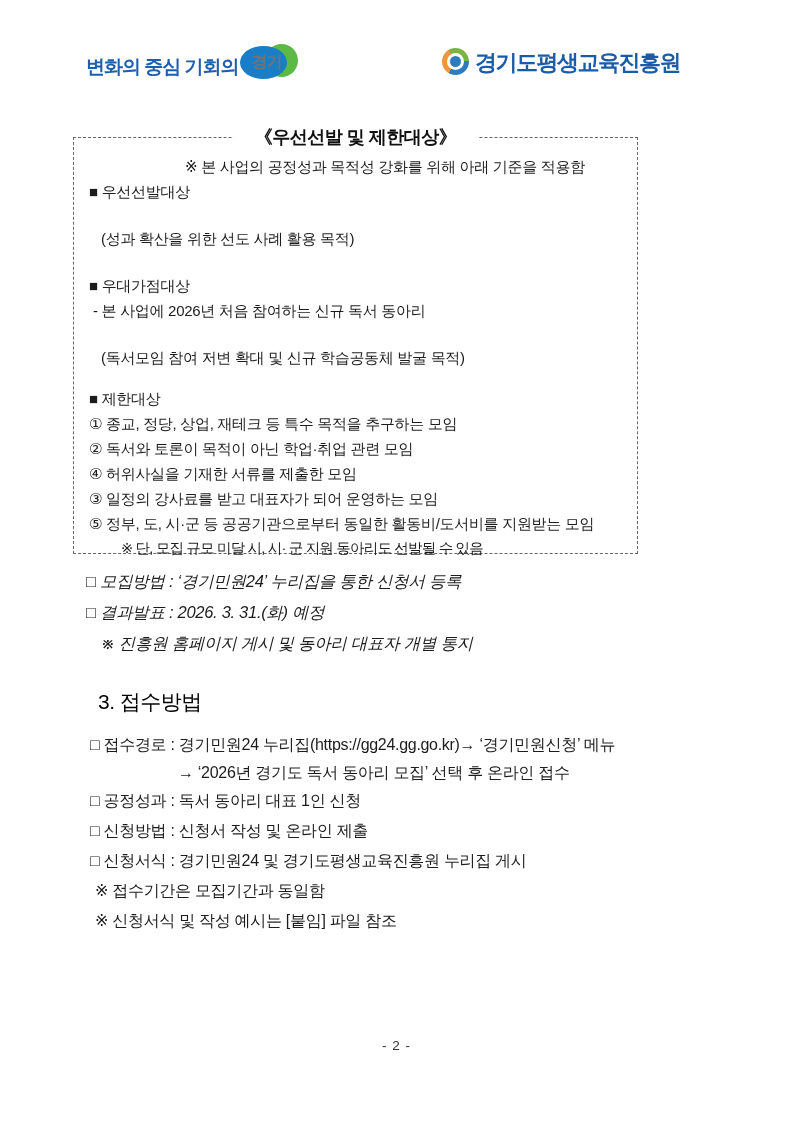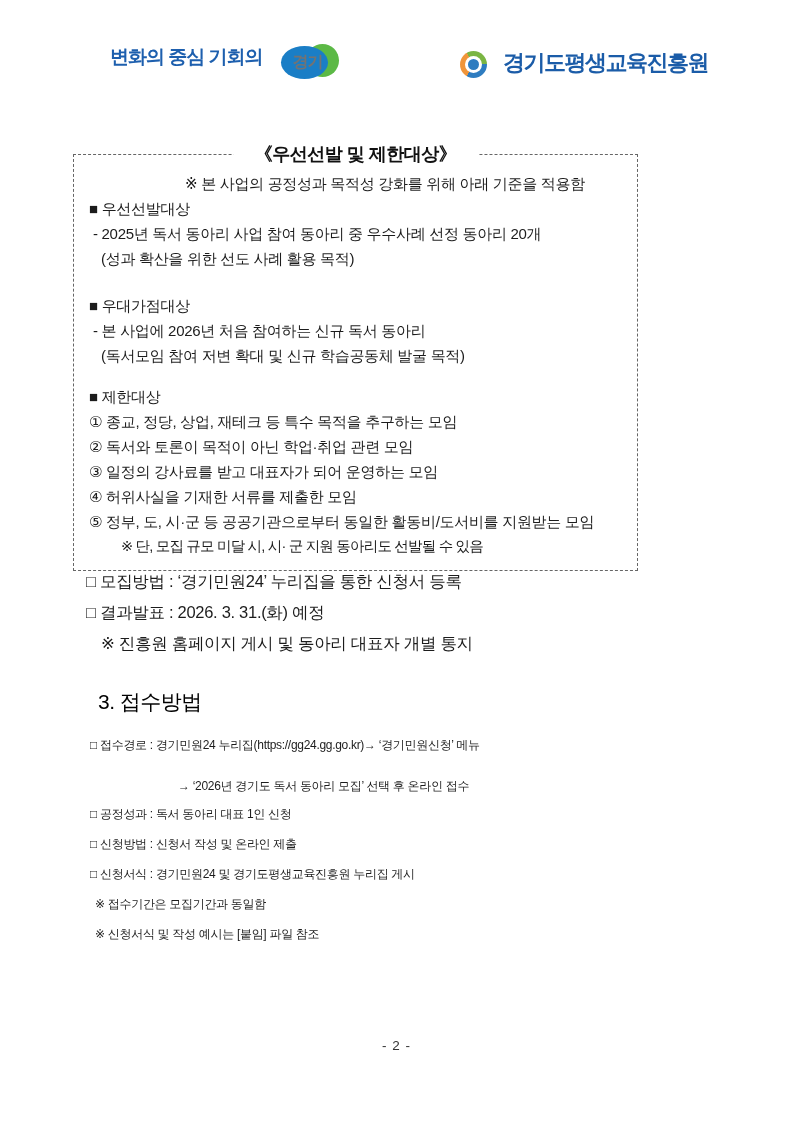--- a/index.html
+++ b/index.html
@@ -9,21 +9,21 @@
     margin:0 auto;
     background:#ffffff;
     font-family:"Liberation Sans","DejaVu Sans",sans-serif;
     color:#1c1c1c;
     overflow:hidden;
   }
 
   
   .logo-left {
     position:absolute; left:86px; top:44px;
-    display:flex; align-items:flex-start; gap:18px;margin-left:24px;
+    display:flex; align-items:flex-end; gap:1px;
   }
   .logo-left .slogan {
     font-size:19px; font-weight:bold; color:#1d5fae;
     letter-spacing:-1px; white-space:nowrap;
   }
   .gg-badge { position:relative; width:58px; height:36px; }
   .gg-badge .c-green {
     position:absolute; right:0; top:0; width:33px; height:33px;
     border-radius:50%; background:#5cb946;
   }
@@ -31,22 +31,22 @@
     position:absolute; left:0; top:2px; width:47px; height:33px;
     border-radius:50%; background:#1a7ec6;
   }
   .gg-badge .badge-text {
     position:absolute; left:0; top:2px; width:54px; height:33px;
     display:flex; align-items:center; justify-content:center;
     color:#737373; font-size:16px; font-weight:bold; letter-spacing:-1px;
     z-index:2;
   }
   .logo-right {
-    position:absolute; left:460px; top:48px;
-    display:flex; align-items:flex-end; gap:16px;
+    position:absolute; left:442px; top:48px;
+    display:flex; align-items:flex-start; gap:6px;
   }
   .org-icon {
     width:27px; height:27px; border-radius:50%;
     background:conic-gradient(from 210deg, #f0953a 0deg 120deg, #7ab543 120deg 240deg, #2e7cc0 240deg 360deg);
     position:relative;
   }
   .org-icon .inner {
     position:absolute; left:5px; top:5px; width:17px; height:17px;
     border-radius:50%; background:#ffffff;
   }
@@ -54,53 +54,53 @@
     position:absolute; left:8px; top:8px; width:11px; height:11px;
     border-radius:50%; background:#2e7cc0;
   }
   .logo-right .org-name {
     font-size:22px; font-weight:bold; color:#1b5ca8;
     letter-spacing:-1.5px; white-space:nowrap;
   }
 
   
   .sel-box {
-    position:absolute; left:73px; top:154px;
+    position:absolute; left:73px; top:137px;
     width:565px; height:417px;
     border:1px dashed #666;
     box-sizing:border-box;
   }
   .sel-box .box-title {
     position:absolute; top:-13px; left:50%; transform:translateX(-50%);
     background:#ffffff; padding:0 22px;
     font-size:18px; font-weight:bold; color:#111;
     letter-spacing:-0.5px; white-space:nowrap;
   }
   .sel-box .content { padding:16px 14px 0 15px; }
   .bline { font-size:15px; line-height:25px; letter-spacing:-0.3px; white-space:nowrap; }
   .bline.note { padding-left:96px; }
   .bline.sub { padding-left:4px; }
-  .bline.paren { padding-left:12px; }
+  .bline.paren { padding-left:12px;margin-top:22px; }
   .gap22 { height:22px; }
   .gap16 { height:16px; }
   .bline.footnote { letter-spacing:-0.8px; font-size:14.5px;margin-left:32px; }
 
   
-  .recruit { position:absolute; left:86px; top:566px; }
+  .recruit { position:absolute; left:86px; top:566px;font-style:italic; }
   .rline { font-size:16.5px; line-height:31px; letter-spacing:-0.3px; white-space:nowrap; }
   .rline.indent { padding-left:15px; }
 
   
   .sec3-heading {
     position:absolute; left:76px; top:688px;
     font-size:21px; font-weight:normal; color:#000; letter-spacing:-0.5px;margin-left:22px;
   }
   .sec3-body { position:absolute; left:90px; top:730px; }
-  .sline { font-size:12px; line-height:30px; letter-spacing:-0.3px; white-space:nowrap; }
-  .sline.wrap { line-height:26px; padding-left:88px;margin-top:13px; }
+  .sline { font-size:16px; line-height:30px; letter-spacing:-0.3px; white-space:nowrap; }
+  .sline.wrap { line-height:26px; padding-left:88px; }
   .sline.refnote { padding-left:5px; }
 
   
   .footer {
     position:absolute; left:0; top:1038px; width:100%;
     text-align:center; font-size:13.5px; color:#333; letter-spacing:1px;
   }
 </style>
 </head>
 <body>
@@ -122,32 +122,31 @@
       <span class="dot"></span>
     </span>
     <span class="org-name">경기도평생교육진흥원</span>
   </div>
 
   <div class="sel-box">
     <div class="box-title">《우선선발 및 제한대상》</div>
     <div class="content">
       <div class="bline note">※ 본 사업의 공정성과 목적성 강화를 위해 아래 기준을 적용함</div>
       <div class="bline">■ 우선선발대상</div>
-      <div class="bline sub">- 2025년 독서 동아리 사업 참여 동아리 중 우수사례 선정 동아리 20개</div>
       <div class="bline paren">(성과 확산을 위한 선도 사례 활용 목적)</div>
       <div class="gap22"></div>
       <div class="bline">■ 우대가점대상</div>
       <div class="bline sub">- 본 사업에 2026년 처음 참여하는 신규 독서 동아리</div>
       <div class="bline paren">(독서모임 참여 저변 확대 및 신규 학습공동체 발굴 목적)</div>
       <div class="gap16"></div>
       <div class="bline">■ 제한대상</div>
       <div class="bline">① 종교, 정당, 상업, 재테크 등 특수 목적을 추구하는 모임</div>
       <div class="bline">② 독서와 토론이 목적이 아닌 학업·취업 관련 모임</div>
+      <div class="bline">④ 허위사실을 기재한 서류를 제출한 모임</div>
       <div class="bline">③ 일정의 강사료를 받고 대표자가 되어 운영하는 모임</div>
-      <div class="bline">④ 허위사실을 기재한 서류를 제출한 모임</div>
       <div class="bline">⑤ 정부, 도, 시·군 등 공공기관으로부터 동일한 활동비/도서비를 지원받는 모임</div>
       <div class="bline footnote">※ 단, 모집 규모 미달 시, 시· 군 지원 동아리도 선발될 수 있음</div>
     </div>
   </div>
 
   <div class="recruit">
     <div class="rline">□ 모집방법 : ‘경기민원24’ 누리집을 통한 신청서 등록</div>
     <div class="rline">□ 결과발표 : 2026. 3. 31.(화) 예정</div>
     <div class="rline indent">※ 진흥원 홈페이지 게시 및 동아리 대표자 개별 통지</div>
   </div>

